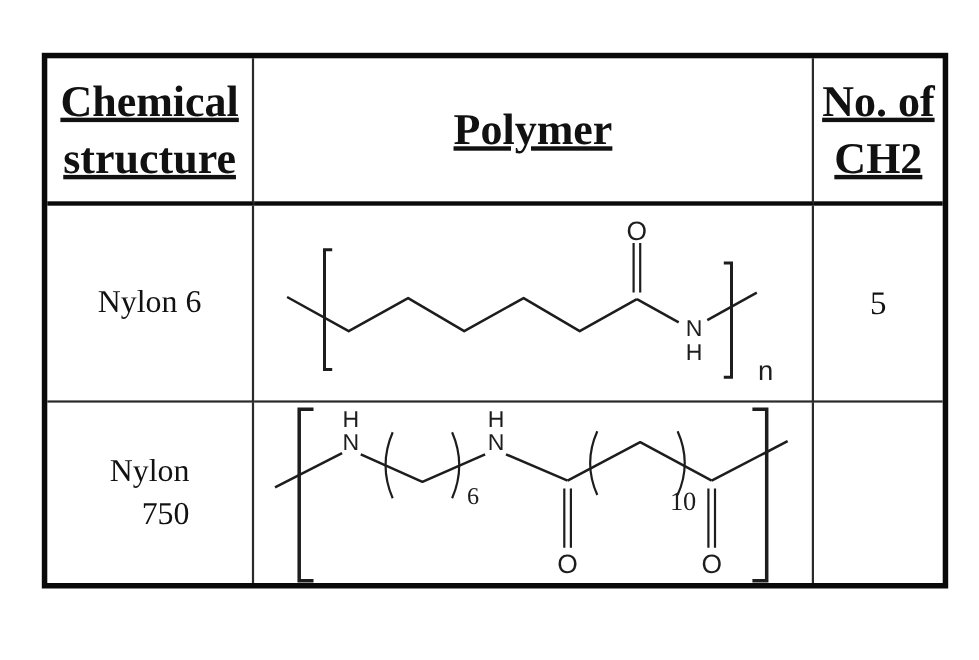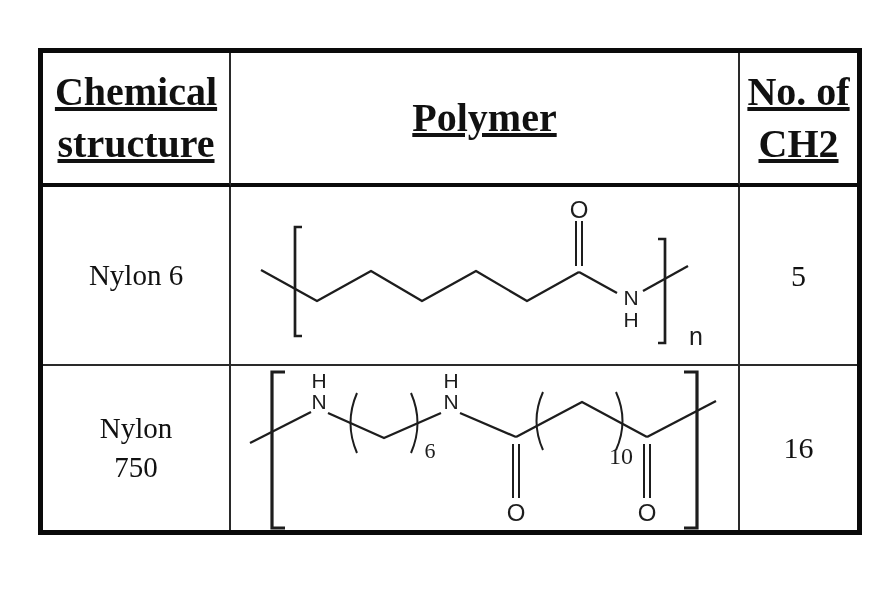--- a/index.html
+++ b/index.html
@@ -36,21 +36,21 @@
   .cell.last-row{border-bottom:none;}
   .header-label{
     font-weight:bold;
     font-size:40px;
     text-align:center;
     line-height:1.3;
     text-decoration:underline;
   }
   .polymer-label{
     font-size:29px;
-    text-align:center;
+    text-align:right;
     line-height:1.35;
   }
   .units-value{
     font-size:30px;
     text-align:center;
   }
   svg.structure{display:block;}
   svg.structure .bond{stroke:#1d1d1d;stroke-width:2.3;fill:none;stroke-linejoin:round;}
   svg.structure .dbond{stroke:#1d1d1d;stroke-width:2;fill:none;}
   svg.structure .bracket{stroke:#1d1d1d;stroke-width:2.7;fill:none;}
@@ -127,18 +127,15 @@
         <path class="paren" d="M539,392 Q526,421 539,450"></path>
         <path class="bond" d="M512,437 L578,402 L643,437"></path>
         <path class="paren" d="M612,392 Q625,421 612,450"></path>
         <text class="sub-serif big" x="617" y="464" text-anchor="middle">10</text>
         <path class="dbond" d="M640,444 L640,498 M646,444 L646,498"></path>
         <text class="atom-o" x="643" y="521" text-anchor="middle">O</text>
         <path class="bond" d="M643,437 L712,401"></path>
         <path class="bracket big" d="M680,372 L693,372 L693,528 L680,528"></path>
       </svg>
     </div>
-    <div class="cell last-col last-row">
-      <span class="units-value">16</span>
-    </div>
 
   </div>
 </div>
 
 </body></html>

